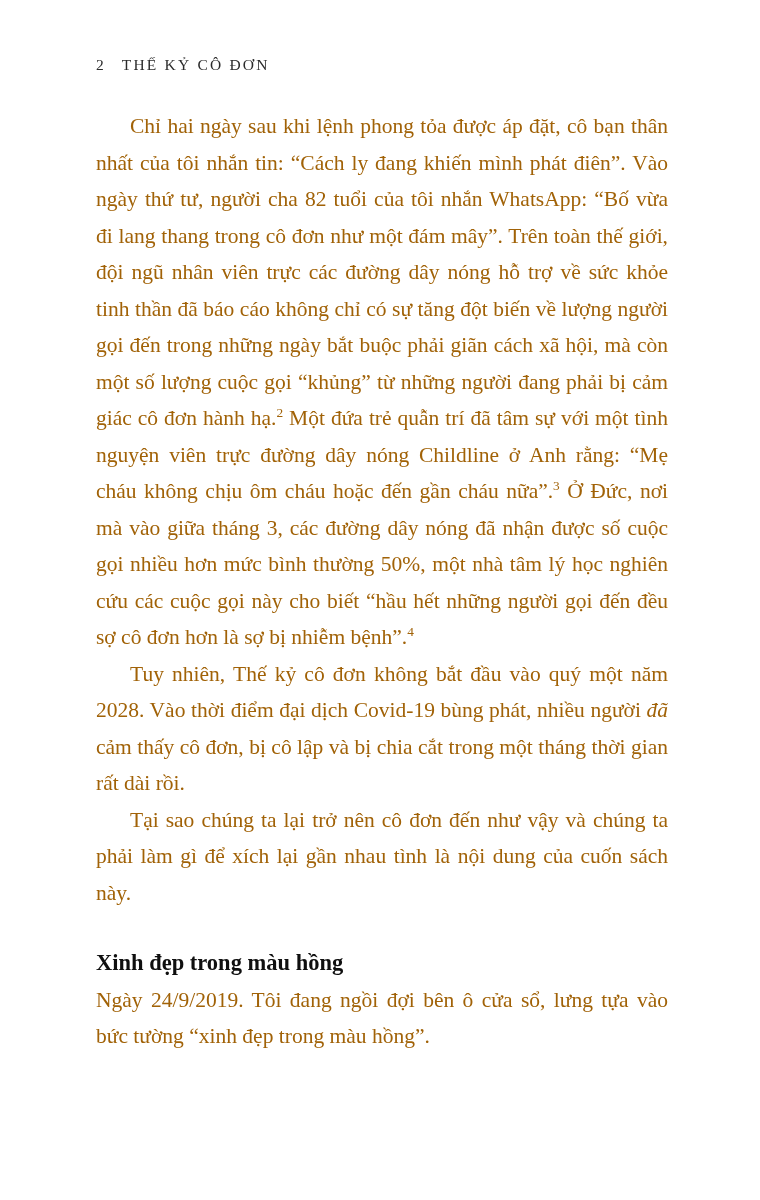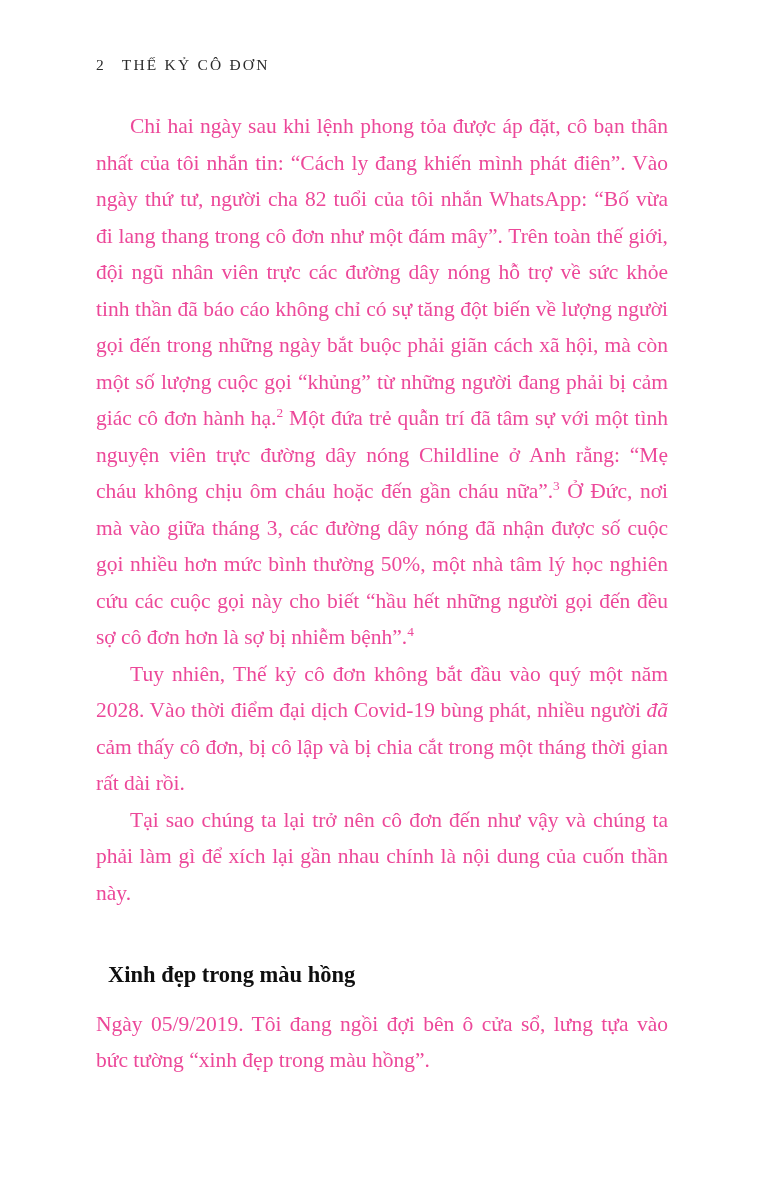--- a/index.html
+++ b/index.html
@@ -41,35 +41,35 @@
     top: 108px;
     left: 96px;
     width: 572px;
   }
   p {
     margin: 0;
     font-size: 21.5px;
     line-height: 36.5px;
     text-align: justify;
     text-justify: inter-word;
-    color: #ec4899;
+    color: #a16207;
     hyphens: none;
   }
   p.indent {
     text-indent: 34px;
   }
   sup {
     font-size: 0.62em;
     vertical-align: super;
     line-height: 0;
   }
   em {
   }
   h2.subhead {
-    margin: 12px;
+    margin: 0;
     font-family: "Liberation Serif", serif;
     font-weight: bold;
     font-size: 22.5px;
     line-height: 36.5px;
     color: #0f0f0f;
   }
   .gap-before-section {
     height: 34px;
   }
 </style>
@@ -81,23 +81,23 @@
   <div class="running-head">
     <span class="folio">2</span><span>THẾ KỶ CÔ ĐƠN</span>
   </div>
 
   <div class="body">
 
     <p class="indent"><span>Chỉ hai ngày sau khi lệnh phong tỏa được áp đặt, cô bạn thân nhất của tôi nhắn tin: “Cách ly đang khiến mình phát điên”. Vào ngày thứ tư, người cha 82 tuổi của tôi nhắn WhatsApp: “Bố vừa đi lang thang trong cô đơn như một đám mây”. Trên toàn thế giới, đội ngũ nhân viên trực các đường dây nóng hỗ trợ về sức khỏe tinh thần đã báo cáo không chỉ có sự tăng đột biến về lượng người gọi đến trong những ngày bắt buộc phải giãn cách xã hội, mà còn một số lượng cuộc gọi “khủng” từ những người đang phải bị cảm giác cô đơn hành hạ.</span><sup>2</sup><span> Một đứa trẻ quẫn trí đã tâm sự với một tình nguyện viên trực đường dây nóng Childline ở Anh rằng: “Mẹ cháu không chịu ôm cháu hoặc đến gần cháu nữa”.</span><sup>3</sup><span> Ở Đức, nơi mà vào giữa tháng 3, các đường dây nóng đã nhận được số cuộc gọi nhiều hơn mức bình thường 50%, một nhà tâm lý học nghiên cứu các cuộc gọi này cho biết “hầu hết những người gọi đến đều sợ cô đơn hơn là sợ bị nhiễm bệnh”.</span><sup>4</sup></p>
 
     <p class="indent"><span>Tuy nhiên, Thế kỷ cô đơn không bắt đầu vào quý một năm 2028. Vào thời điểm đại dịch Covid-19 bùng phát, nhiều người </span><em>đã</em><span> cảm thấy cô đơn, bị cô lập và bị chia cắt trong một tháng thời gian rất dài rồi.</span></p>
 
-    <p class="indent">Tại sao chúng ta lại trở nên cô đơn đến như vậy và chúng ta phải làm gì để xích lại gần nhau chính là nội dung của cuốn thần này.</p>
+    <p class="indent">Tại sao chúng ta lại trở nên cô đơn đến như vậy và chúng ta phải làm gì để xích lại gần nhau tình là nội dung của cuốn sách này.</p>
 
     <div class="gap-before-section"></div>
 
     <h2 class="subhead">Xinh đẹp trong màu hồng</h2>
 
-    <p>Ngày 05/9/2019. Tôi đang ngồi đợi bên ô cửa sổ, lưng tựa vào bức tường “xinh đẹp trong màu hồng”.</p>
+    <p>Ngày 24/9/2019. Tôi đang ngồi đợi bên ô cửa sổ, lưng tựa vào bức tường “xinh đẹp trong màu hồng”.</p>
 
 
   </div>
 </div>
 
 </body></html>

